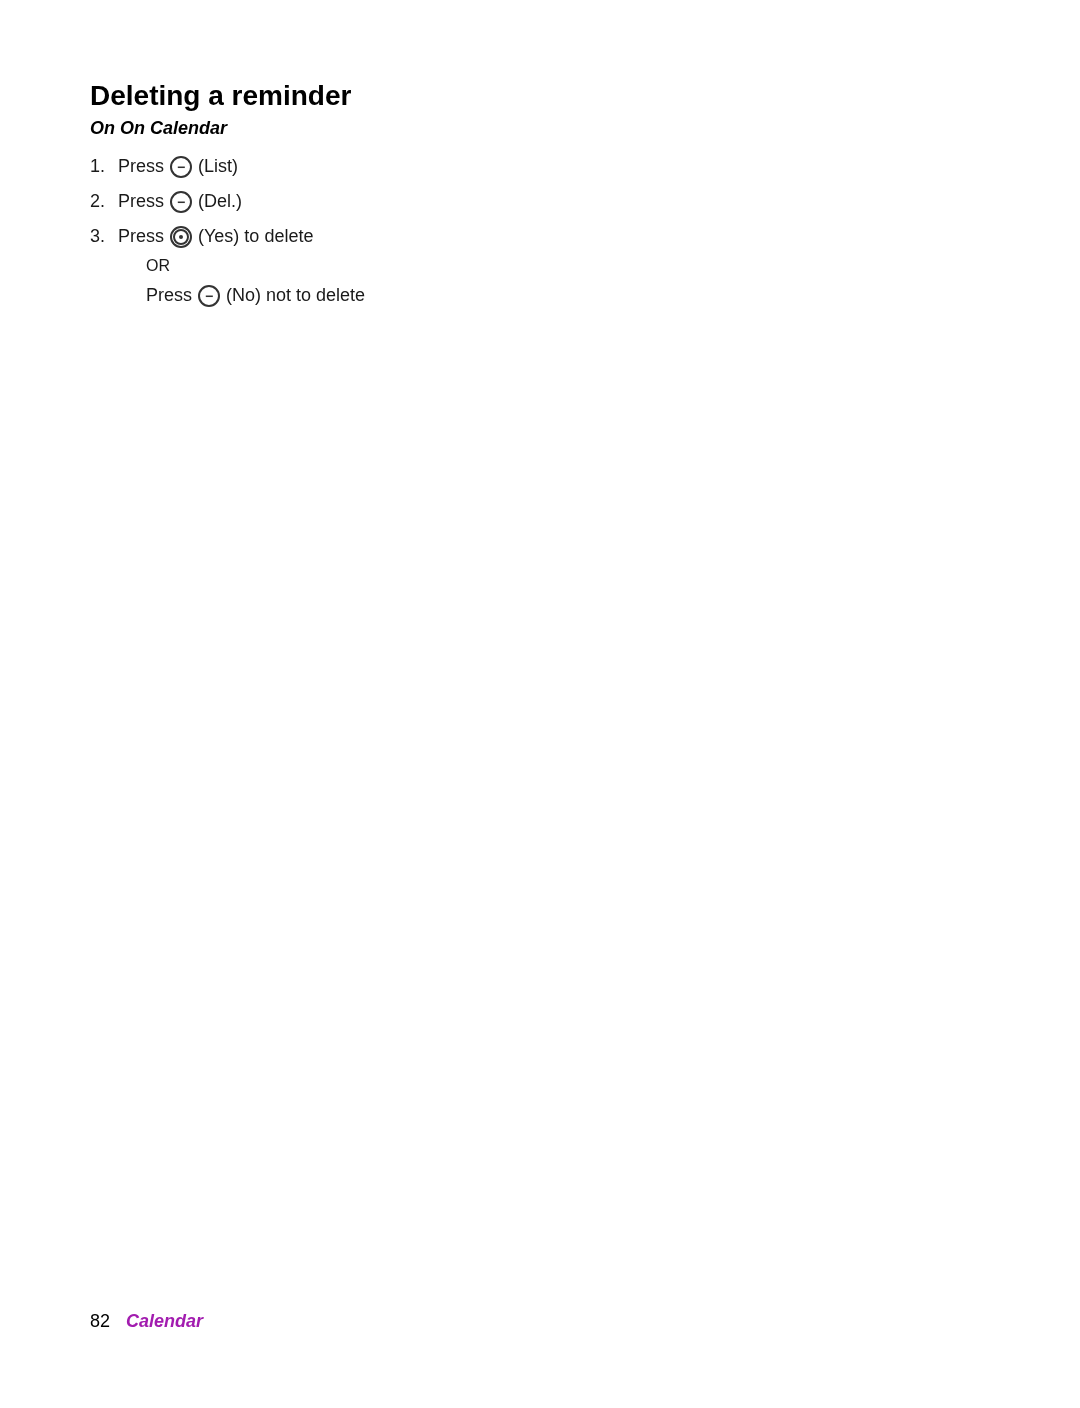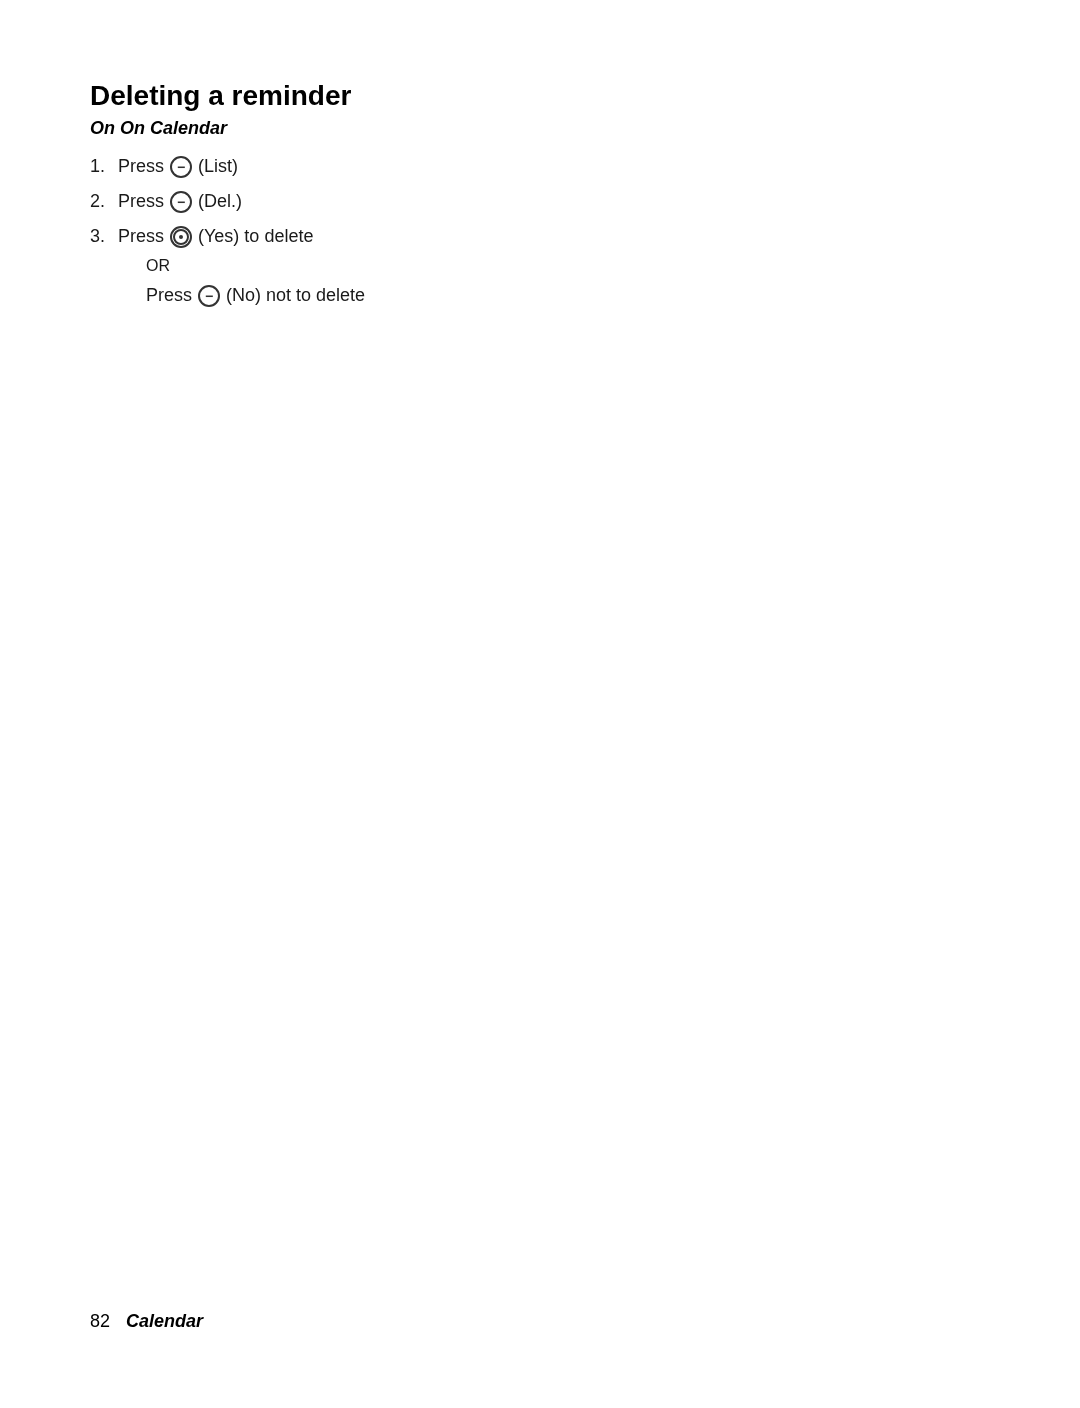--- a/index.html
+++ b/index.html
@@ -153,21 +153,21 @@
       font-size: 18px;
       font-weight: normal;
       color: #000;
       margin-right: 16px;
     }
 
     .footer-title {
       font-style: italic;
       font-weight: bold;
       font-size: 18px;
-      color: #000000;
+      color: #a21caf;
     }
   </style>
 </head>
 <body>
 
 <div class="page-content">
 
   <h1 class="page-title">Deleting a reminder</h1>
 
   <div class="subtitle">

